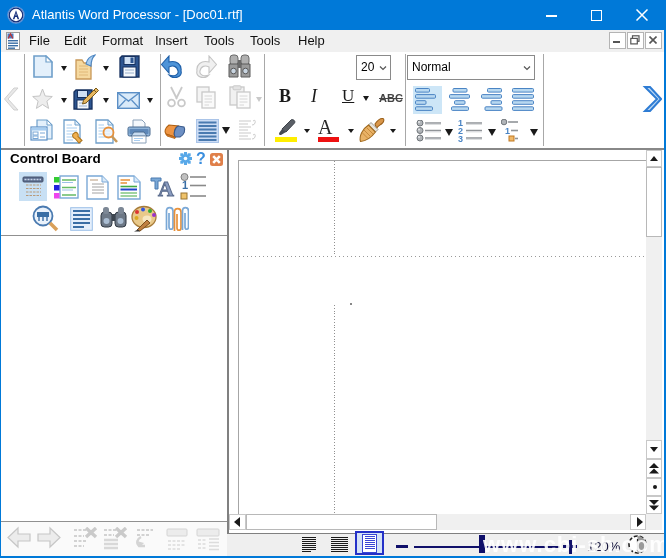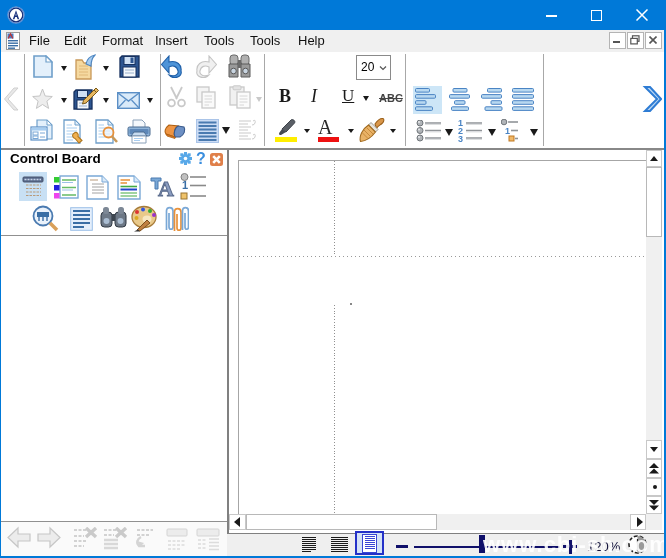--- a/index.html
+++ b/index.html
@@ -19,20 +19,21 @@
 </head>
 <body>
 <div id="win">
 
   <div class="abs" style="left:0;top:0;width:666px;height:30px;background:#0079d8;"></div>
   <svg class="ico" style="left:7px;top:6px;" width="18" height="18" viewBox="0 0 18 18">
     <circle cx="9" cy="9" r="8.2" fill="#ffffff" stroke="#5a8fd6" stroke-width="1.2"></circle>
     <circle cx="9" cy="9" r="6.8" fill="none" stroke="#16307c" stroke-width="1.3"></circle>
     <path d="M9 4.2 L12.2 13.2 L10.6 13.2 L9.8 10.9 L8.2 10.9 L7.4 13.2 L5.8 13.2 Z M9 6.8 L9.5 9.5 L8.5 9.5 Z" fill="#16307c" fill-rule="evenodd"></path>
   </svg>
+  <div class="abs" style="left:32px;top:0;width:400px;height:30px;line-height:30px;color:#fff;font-size:13px;">Atlantis Word Processor - [Doc01.rtf]</div>
 
   <div class="abs" style="left:546px;top:15px;width:11px;height:1.5px;background:#fff;"></div>
   <div class="abs" style="left:591px;top:10px;width:9px;height:9px;border:1.5px solid #fff;"></div>
   <svg class="ico" style="left:636px;top:9px;" width="12" height="12" viewBox="0 0 12 12">
     <path d="M0.5 0.5 L11.5 11.5 M11.5 0.5 L0.5 11.5" stroke="#fff" stroke-width="1.5"></path>
   </svg>
 
   <div class="abs" style="left:0;top:30px;width:666px;height:22px;background:#f0f0f0;"></div>
   <svg class="ico" style="left:6px;top:32px;" width="14" height="18" viewBox="0 0 14 18">
     <rect x="0.5" y="0.5" width="13" height="17" fill="#fff" stroke="#9a9a9a"></rect>
@@ -281,20 +282,26 @@
     <text x="4" y="15" font-size="9" fill="#4a84c4" font-family="Liberation Sans" font-weight="bold">1</text>
     <path d="M10 11.5 L17 11.5" stroke="#909498" stroke-width="1.6"></path>
     <rect x="8" y="17" width="5" height="5" fill="#f0b868" stroke="#c07820"></rect>
     <path d="M14 19.5 L17 19.5" stroke="#909498" stroke-width="1.6"></path>
   </svg>
   <div class="darr" style="left:530px;top:129px;border-left-width:4.5px;border-right-width:4.5px;border-top-width:7px;"></div>
   </div>
 
   <div class="combo" style="left:356px;width:33px;">
     <div class="cbt">20</div>
+    <svg class="cbarr" viewBox="0 0 8 8">
+        <path d="M1 2.5 L4 5.5 L7 2.5" stroke="#555" fill="none" stroke-width="1.2"></path>
+      </svg>
+  </div>
+  <div class="combo" style="left:407px;width:126px;">
+    <div class="cbt">Normal</div>
     <svg class="cbarr" viewBox="0 0 8 8">
         <path d="M1 2.5 L4 5.5 L7 2.5" stroke="#555" fill="none" stroke-width="1.2"></path>
       </svg>
   </div>
 
   <svg class="ico" style="left:642px;top:85px;" width="20" height="28" viewBox="0 0 20 28">
     <path d="M3 2 L15 14 L3 26 L8 26 L19 14 L8 2 Z" fill="#bcd8f4" stroke="#2e7cd4" stroke-width="2"></path>
   </svg>
 
   <div class="abs" style="left:0;top:150px;width:227px;height:371px;background:#fff;"></div>

